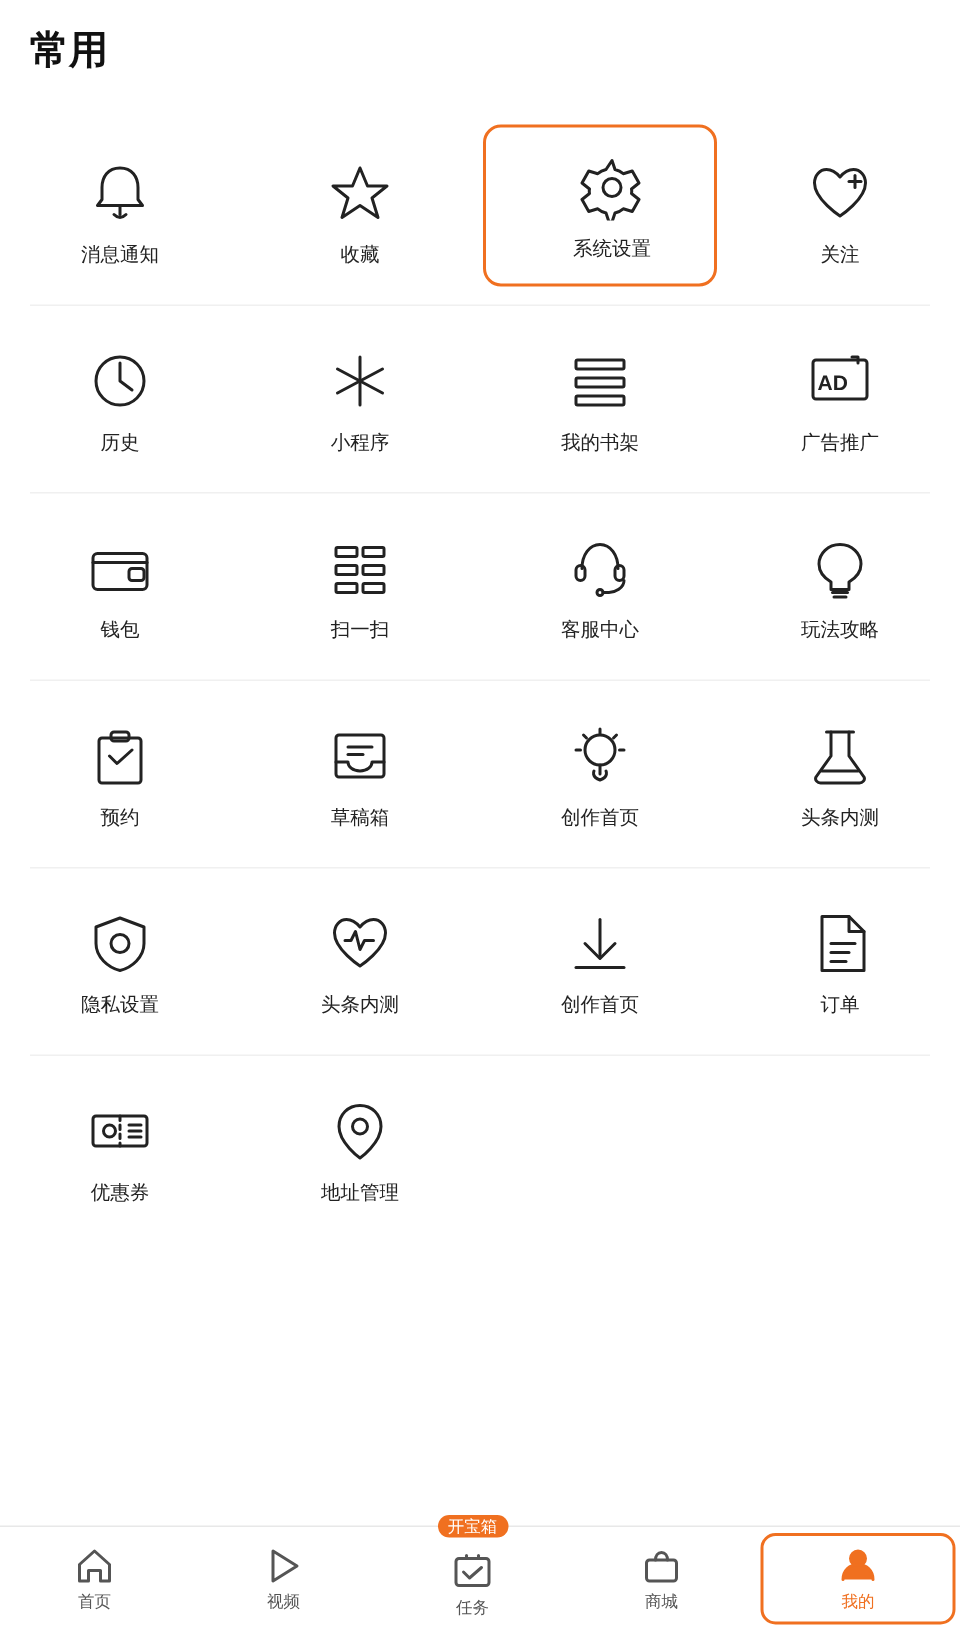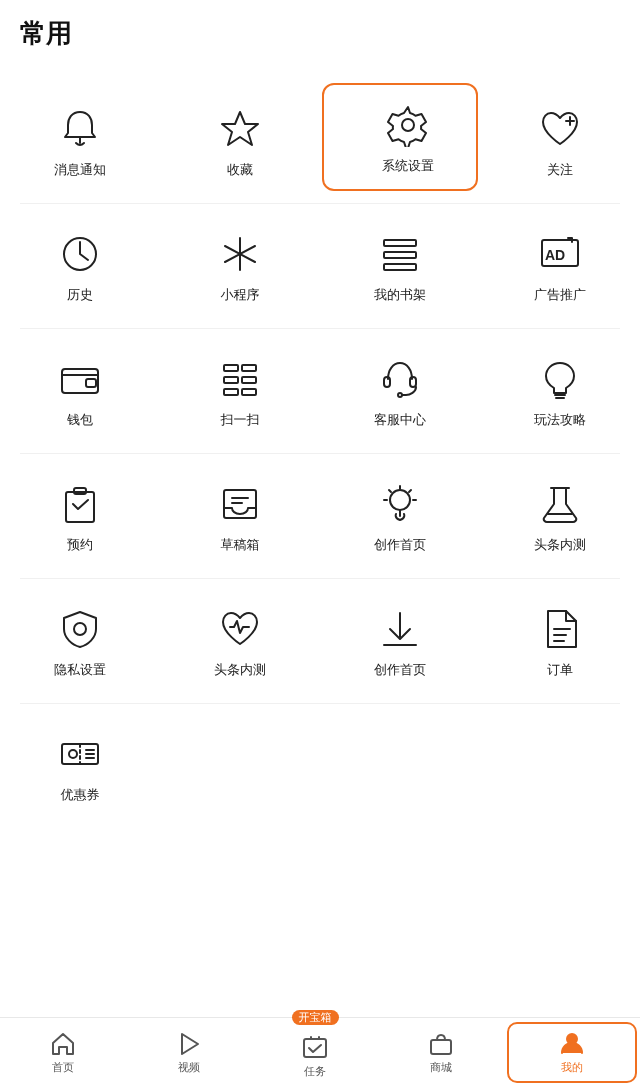--- a/index.html
+++ b/index.html
@@ -413,20 +413,29 @@
           <circle cx="15" cy="22" r="4" fill="white" stroke="#222"></circle>
           <line x1="22" y1="12" x2="22" y2="32" stroke-dasharray="3,3"></line>
           <line x1="28" y1="18" x2="36" y2="18"></line>
           <line x1="28" y1="22" x2="36" y2="22"></line>
           <line x1="28" y1="26" x2="36" y2="26"></line>
         </svg>
       </div>
       <span class="item-label">优惠券</span>
     </div>
 
+    <div class="grid-item">
+      <div class="icon-wrap">
+        <svg viewBox="0 0 44 44">
+          <path d="M22 5 C14 5 8 11 8 19 C8 30 22 40 22 40 C22 40 36 30 36 19 C36 11 30 5 22 5 Z"></path>
+          <circle cx="22" cy="19" r="5" fill="white" stroke="#222"></circle>
+        </svg>
+      </div>
+      <span class="item-label">地址管理</span>
+    </div>
 
     <div class="grid-item"></div>
     <div class="grid-item"></div>
   </div>
 
 </div>
 
 <div class="bottom-nav">
 
   <div class="nav-item">

